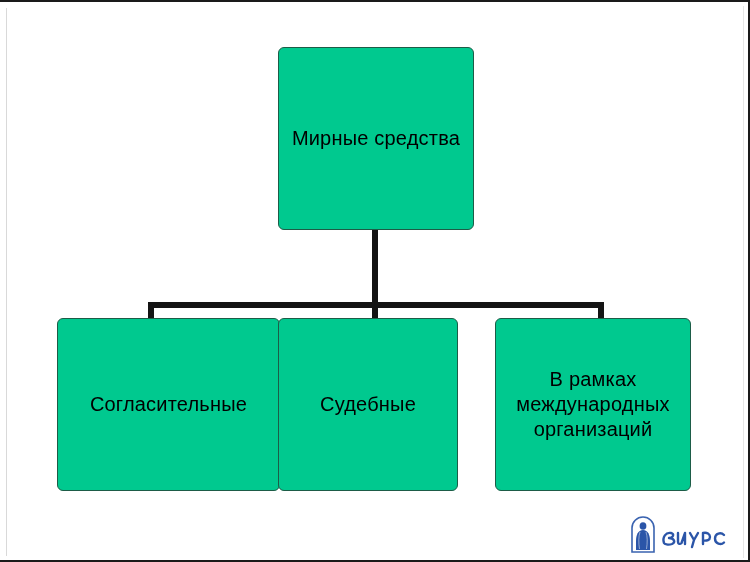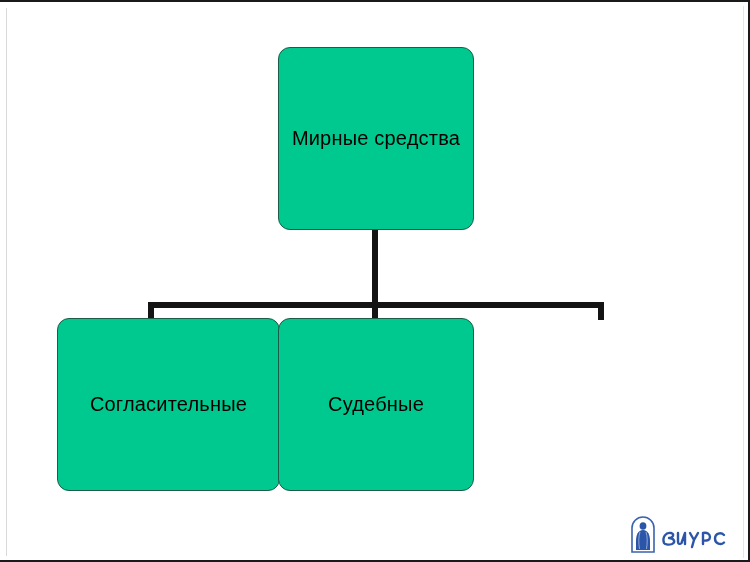--- a/index.html
+++ b/index.html
@@ -39,21 +39,21 @@
     width: 1px;
     height: 552px;
     background: #e6e6e6;
   }
 
   .node {
     position: absolute;
     box-sizing: border-box;
     background: #00c98f;
     border: 1.5px solid #1d5c47;
-    border-radius: 12px;
+    border-radius: 6px;
     display: flex;
     align-items: center;
     justify-content: center;
     text-align: center;
     color: #000000;
     font-size: 20px;
     line-height: 25px;
     letter-spacing: 0.2px;
     padding: 4px 10px;
   }
@@ -68,21 +68,21 @@
   #node-child-1 {
     left: 57px;
     top: 316px;
     width: 223px;
     height: 173px;
   }
 
   #node-child-2 {
     left: 278px;
     top: 316px;
-    width: 196px;
+    width: 180px;
     height: 173px;
   }
 
   #node-child-3 {
     left: 495px;
     top: 316px;
     width: 196px;
     height: 173px;
   }
 
@@ -151,20 +151,23 @@
   </div>
 
   <div class="node" id="node-child-1">
     <span>Согласительные</span>
   </div>
 
   <div class="node" id="node-child-2">
     <span>Судебные</span>
   </div>
 
+  <div class="node" id="node-child-3">
+    <span>В рамках международных организаций</span>
+  </div>
 
   <div id="logo">
     <svg width="100" height="44" viewBox="0 0 100 44" xmlns="http://www.w3.org/2000/svg">
 
       <g>
         <path d="M4 40 L4 16 A11 11 0 0 1 26 16 L26 40 Z" fill="#ffffff" stroke="#3a63b0" stroke-width="1.6"></path>
 
         <ellipse cx="15" cy="14" rx="3.4" ry="3.8" fill="#2b55a8"></ellipse>
         <path d="M15 18 C10 18 8 23 8 29 L8 38 L22 38 L22 29 C22 23 20 18 15 18 Z" fill="#2b55a8"></path>
         <path d="M12 20 C10.5 24 10.5 31 11.5 37" stroke="#ffffff" stroke-width="0.9" fill="none" opacity="0.55"></path>

